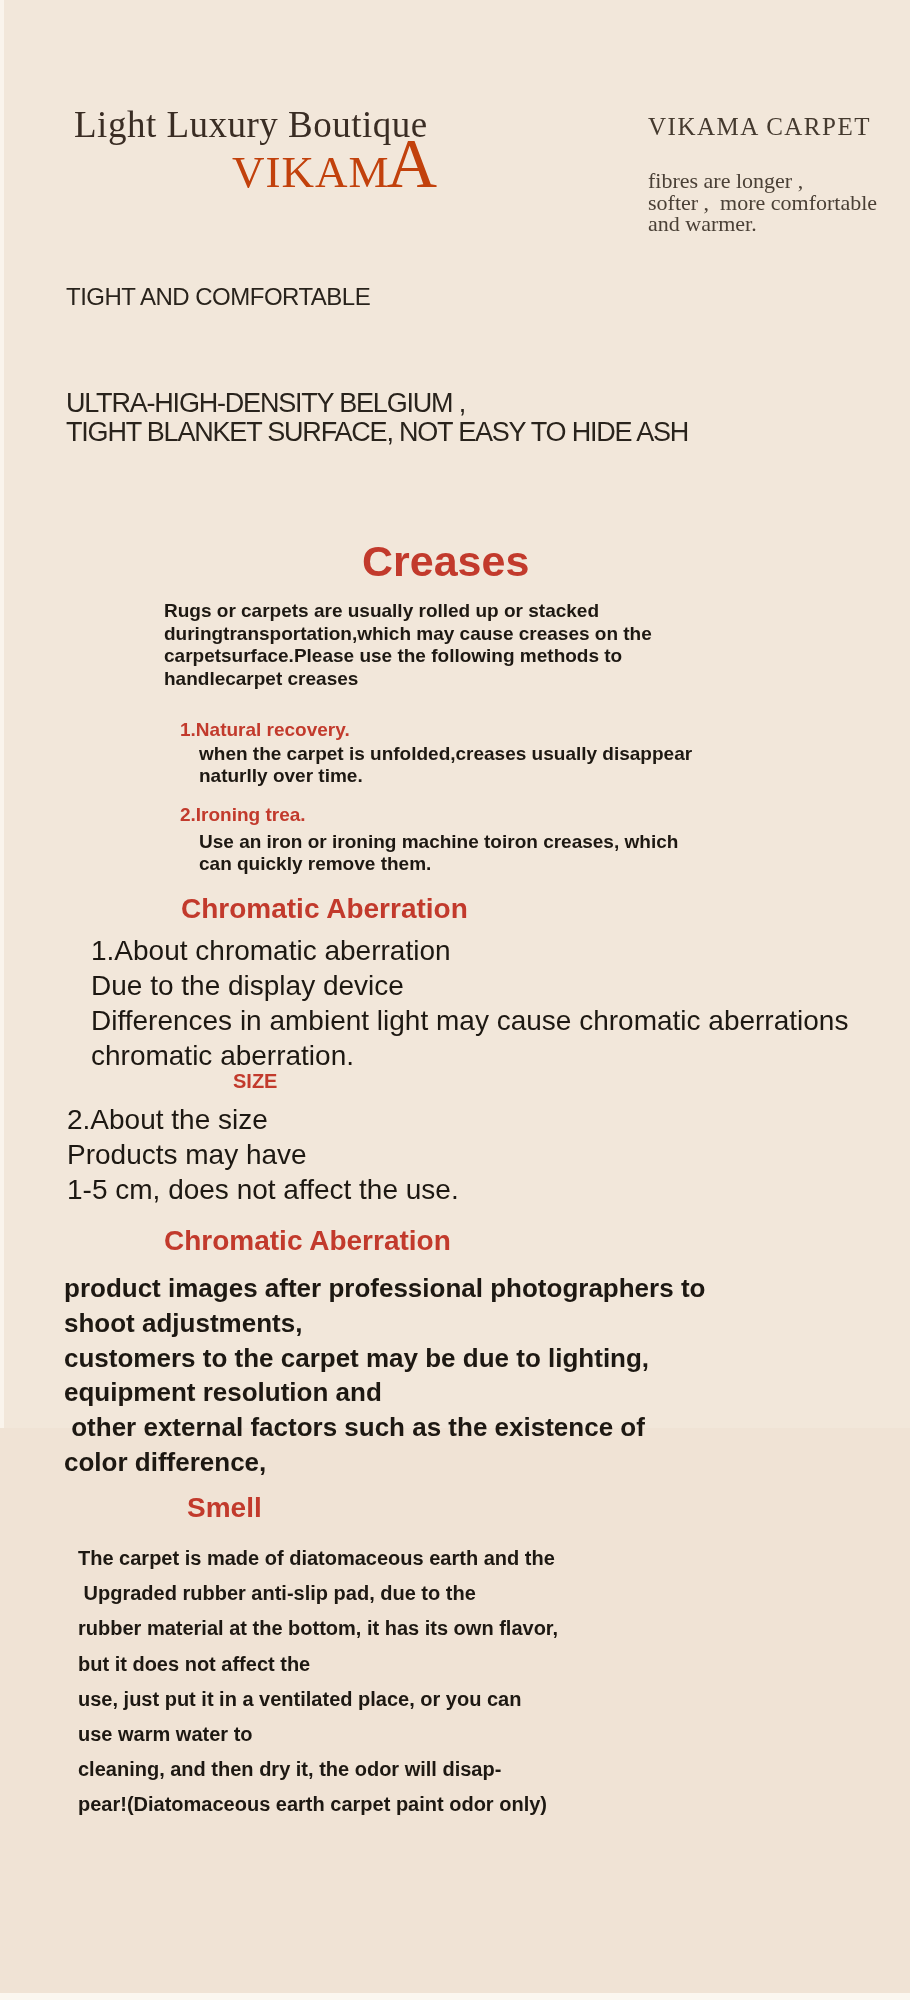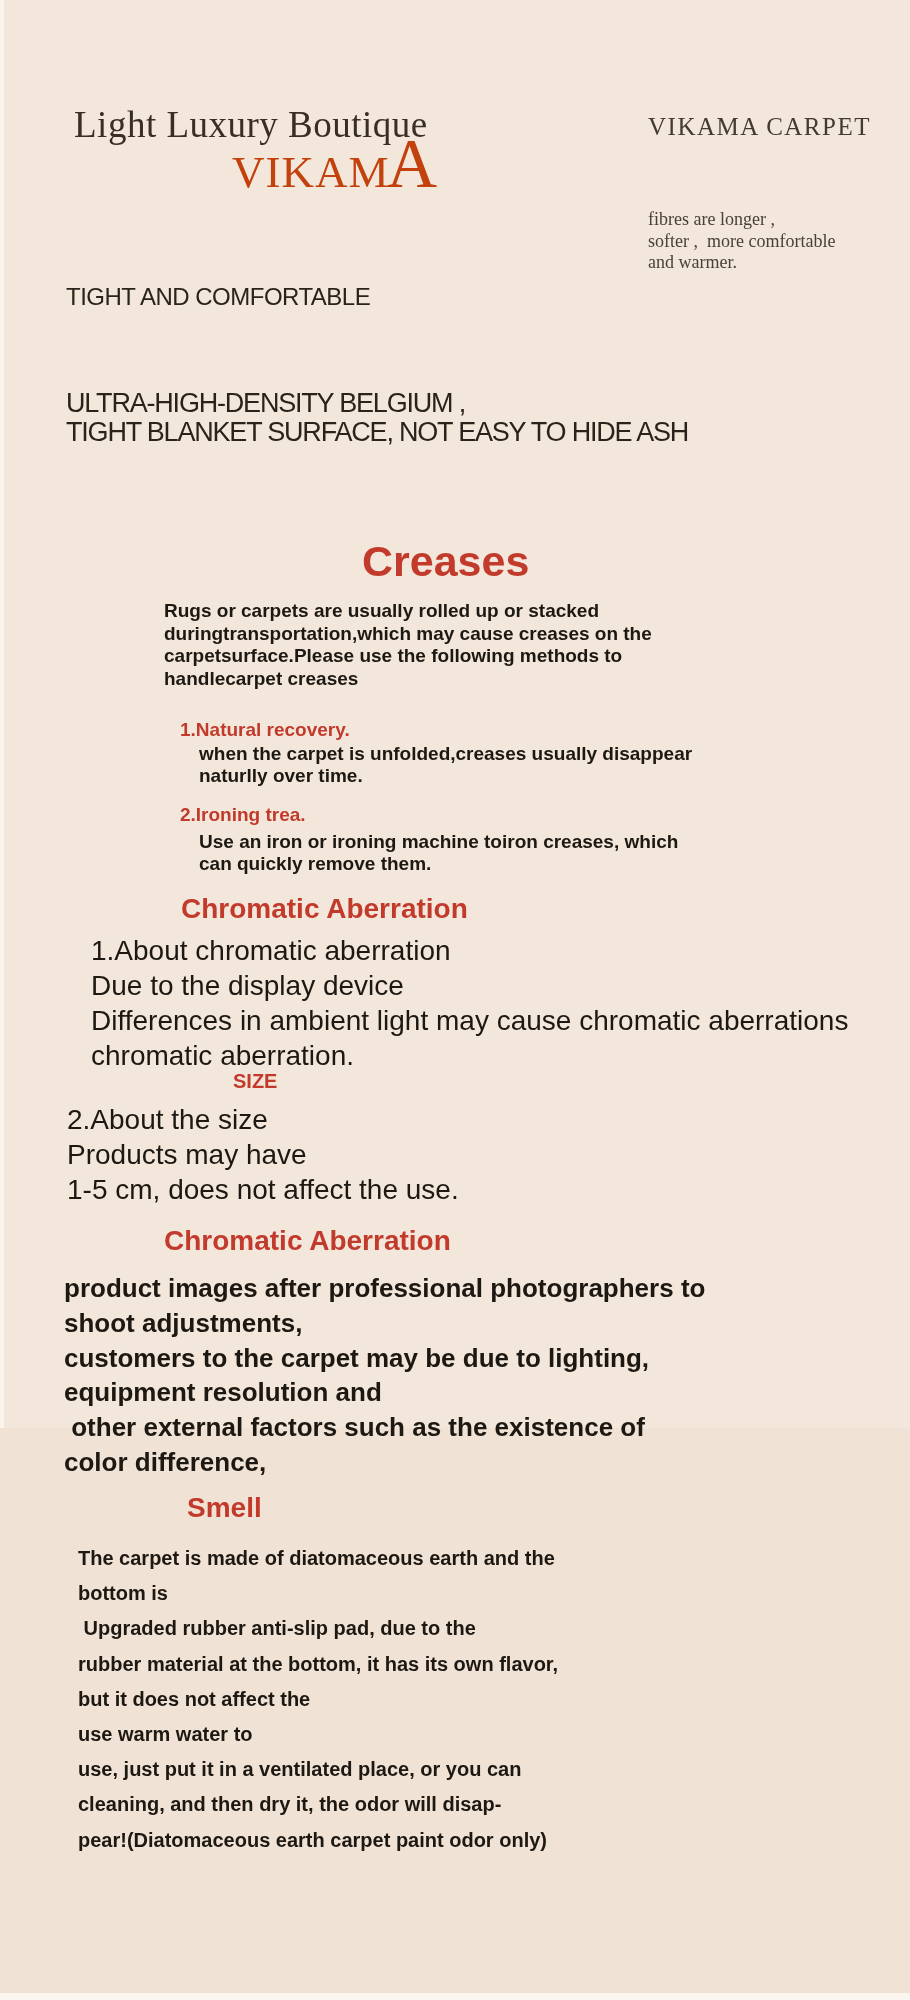--- a/index.html
+++ b/index.html
@@ -17,21 +17,21 @@
   .pre { white-space:pre; }
   .serif { font-family:"Liberation Serif", serif; }
   .red  { color:#c23a2c; font-weight:bold; }
 
   
   .brand-tagline { left:74px; top:103px; font-size:37px; line-height:1.2; color:#3a2d24; letter-spacing:0.5px; }
   .brand-row { left:232px; top:129px; display:flex; align-items:baseline; color:#c2410c; }
   .brand-word { font-size:45px; line-height:1.5; letter-spacing:1px; }
   .brand-big  { font-size:70px; line-height:1; letter-spacing:0; margin-left:-3px; }
   .side-title { left:648px; top:112px; font-size:25px; line-height:1.2; letter-spacing:1.5px; color:#453a2f; }
-  .side-sub   { left:648px; top:170px; font-size:18px; line-height:21.5px; color:#4a4036;margin-top:39px; }
+  .side-sub   { left:648px; top:170px; font-size:22px; line-height:21.5px; color:#4a4036; }
 
   
   .headline    { left:66px; top:283px; font-size:24px; line-height:1.2; color:#29231c; letter-spacing:-0.5px; }
   .subheadline { left:66px; top:389px; font-size:27px; line-height:29px; color:#29231c; letter-spacing:-1.2px; }
 
   
   .creases-title { left:362px; top:520px; font-size:43px; line-height:1;margin-top:20px; }
   .creases-intro { left:164px; top:600px; font-size:19px; font-weight:bold; line-height:22.6px; }
   .item1-title { left:180px; top:719px; font-size:19px; line-height:1.2; }
   .item1-body  { left:199px; top:743px; font-size:19px; font-weight:bold; line-height:21.5px; }
@@ -120,22 +120,21 @@
     <div class="pre">shoot adjustments,</div>
     <div class="pre">customers to the carpet may be due to lighting,</div>
     <div class="pre">equipment resolution and</div>
     <div class="pre"> other external factors such as the existence of</div>
     <div class="pre">color difference,</div>
   </div>
 
   <div class="abs red smell-title">Smell</div>
   <div class="abs smell-lines">
     <div class="pre">The carpet is made of diatomaceous earth and the</div>
-    <div class="pre">bottom is</div>
     <div class="pre"> Upgraded rubber anti-slip pad, due to the</div>
     <div class="pre">rubber material at the bottom, it has its own flavor,</div>
     <div class="pre">but it does not affect the</div>
+    <div class="pre">use, just put it in a ventilated place, or you can</div>
     <div class="pre">use warm water to</div>
-    <div class="pre">use, just put it in a ventilated place, or you can</div>
     <div class="pre">cleaning, and then dry it, the odor will disap-</div>
     <div class="pre">pear!(Diatomaceous earth carpet paint odor only)</div>
   </div>
 </div>
 
 </body></html>

